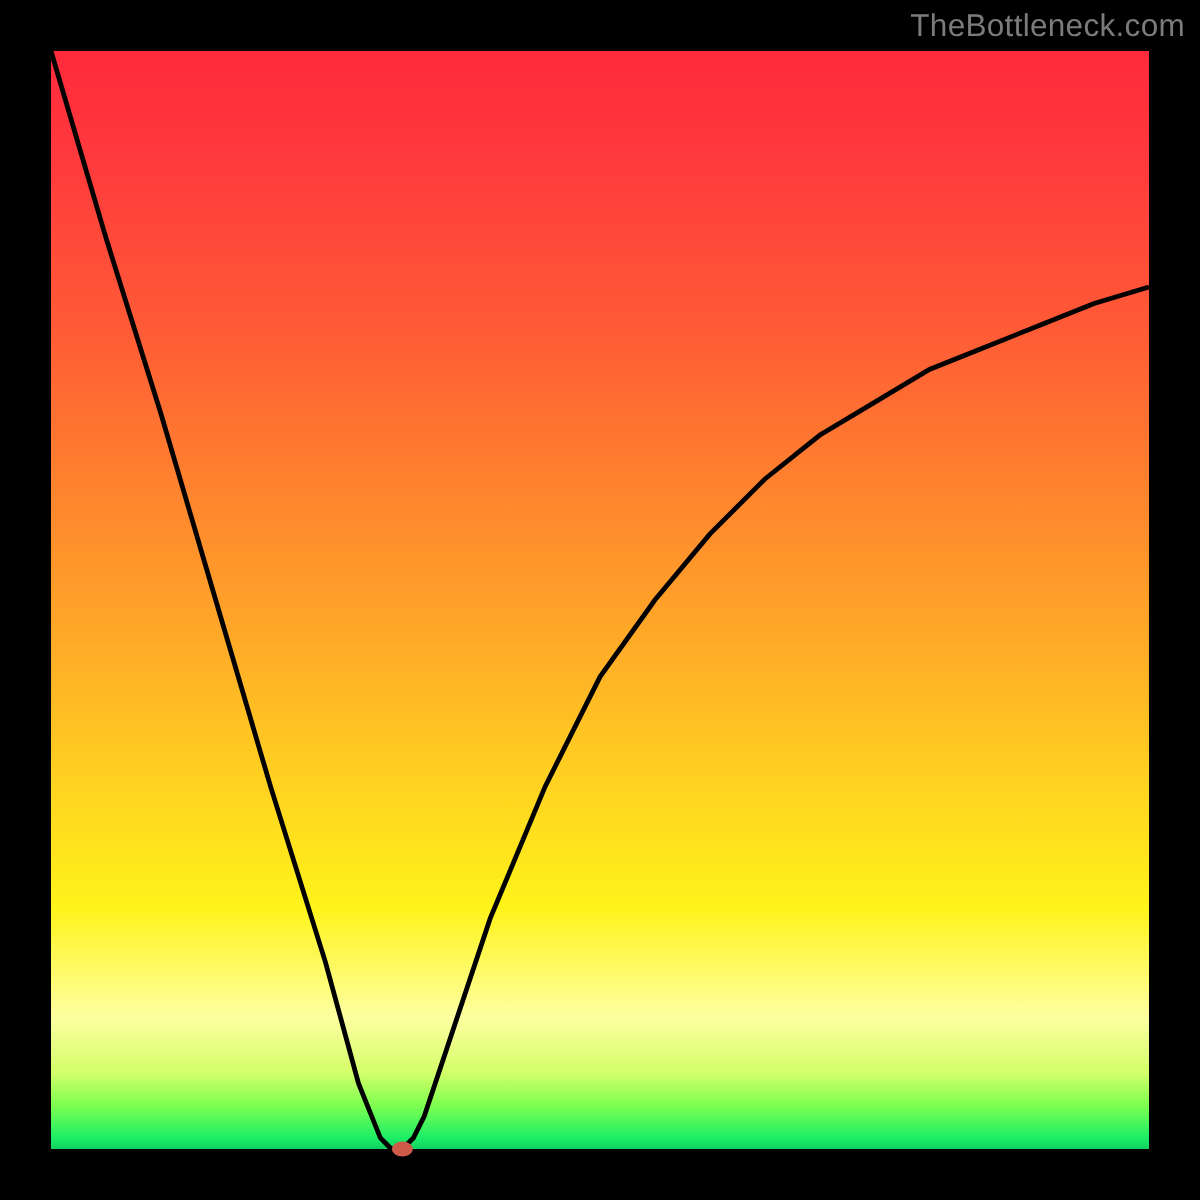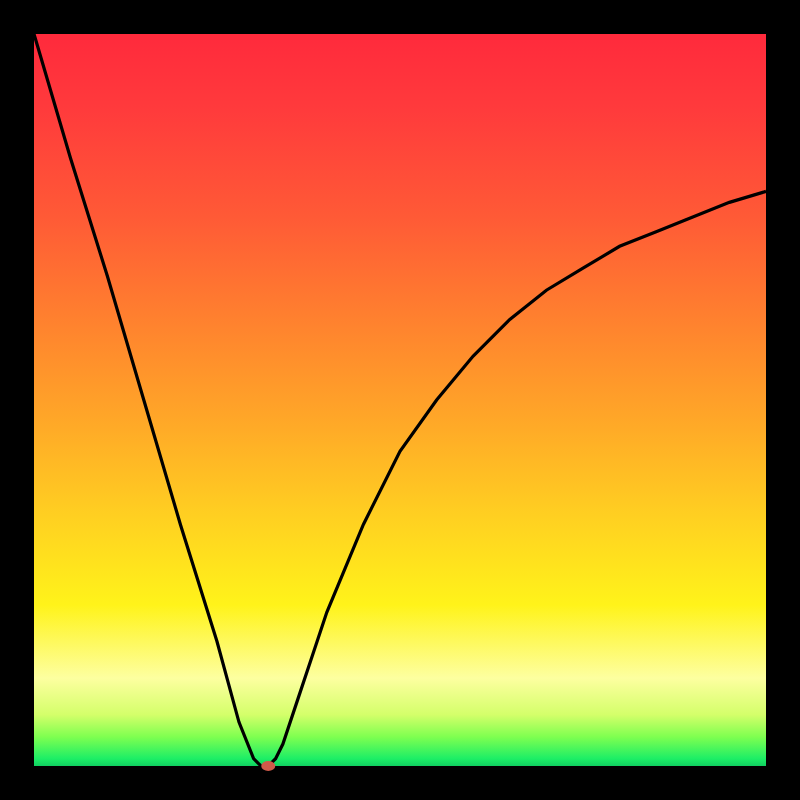--- a/index.html
+++ b/index.html
@@ -59,20 +59,21 @@
     width: 732px;
     height: 732px;
     overflow: visible;
   }
 </style>
 </head>
 <body>
 
 <div class="frame">
 
+  <div class="watermark">TheBottleneck.com</div>
 
   <div class="plot-area">
     <svg class="curve" viewBox="0 0 732 732" preserveAspectRatio="none">
       <path id="curve-path" d="M0.00 0.00 L36.60 124.44 L73.20 241.56 L109.80 366.00 L146.40 490.44 L183.00 607.56 L204.96 688.08 L219.60 724.68 L226.92 732.00 L234.24 732.00 L241.56 724.68 L248.88 710.04 L263.52 666.12 L278.16 622.20 L292.80 578.28 L329.40 490.44 L366.00 417.24 L402.60 366.00 L439.20 322.08 L475.80 285.48 L512.40 256.20 L549.00 234.24 L585.60 212.28 L622.20 197.64 L658.80 183.00 L695.40 168.36 L732.00 157.38" fill="none" stroke="#000000" stroke-width="3.2"></path>
       <ellipse id="marker-dot" cx="234.24" cy="732.00" rx="7" ry="5" fill="#d05a4a"></ellipse>
     </svg>
   </div>
 
 </div>
 

